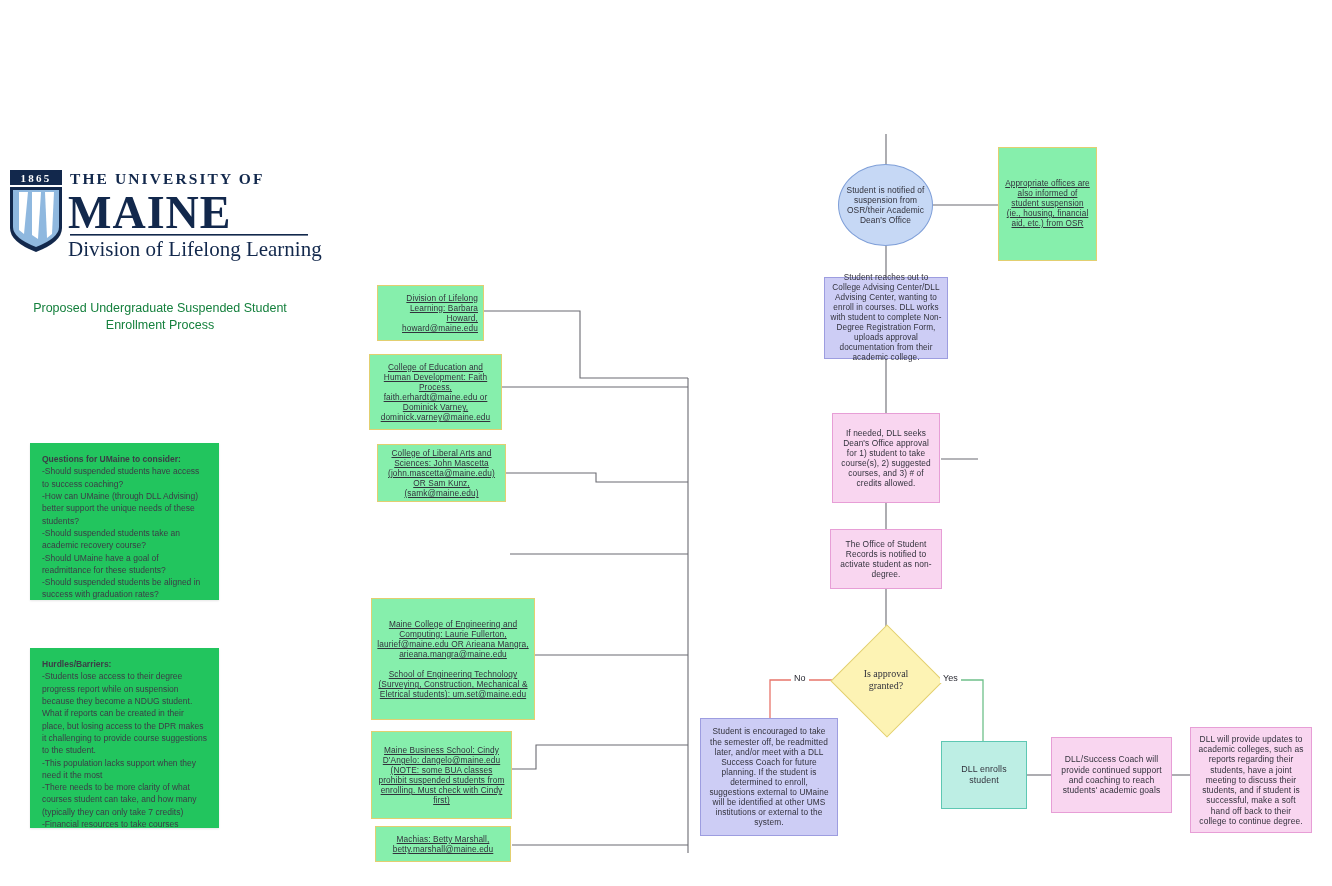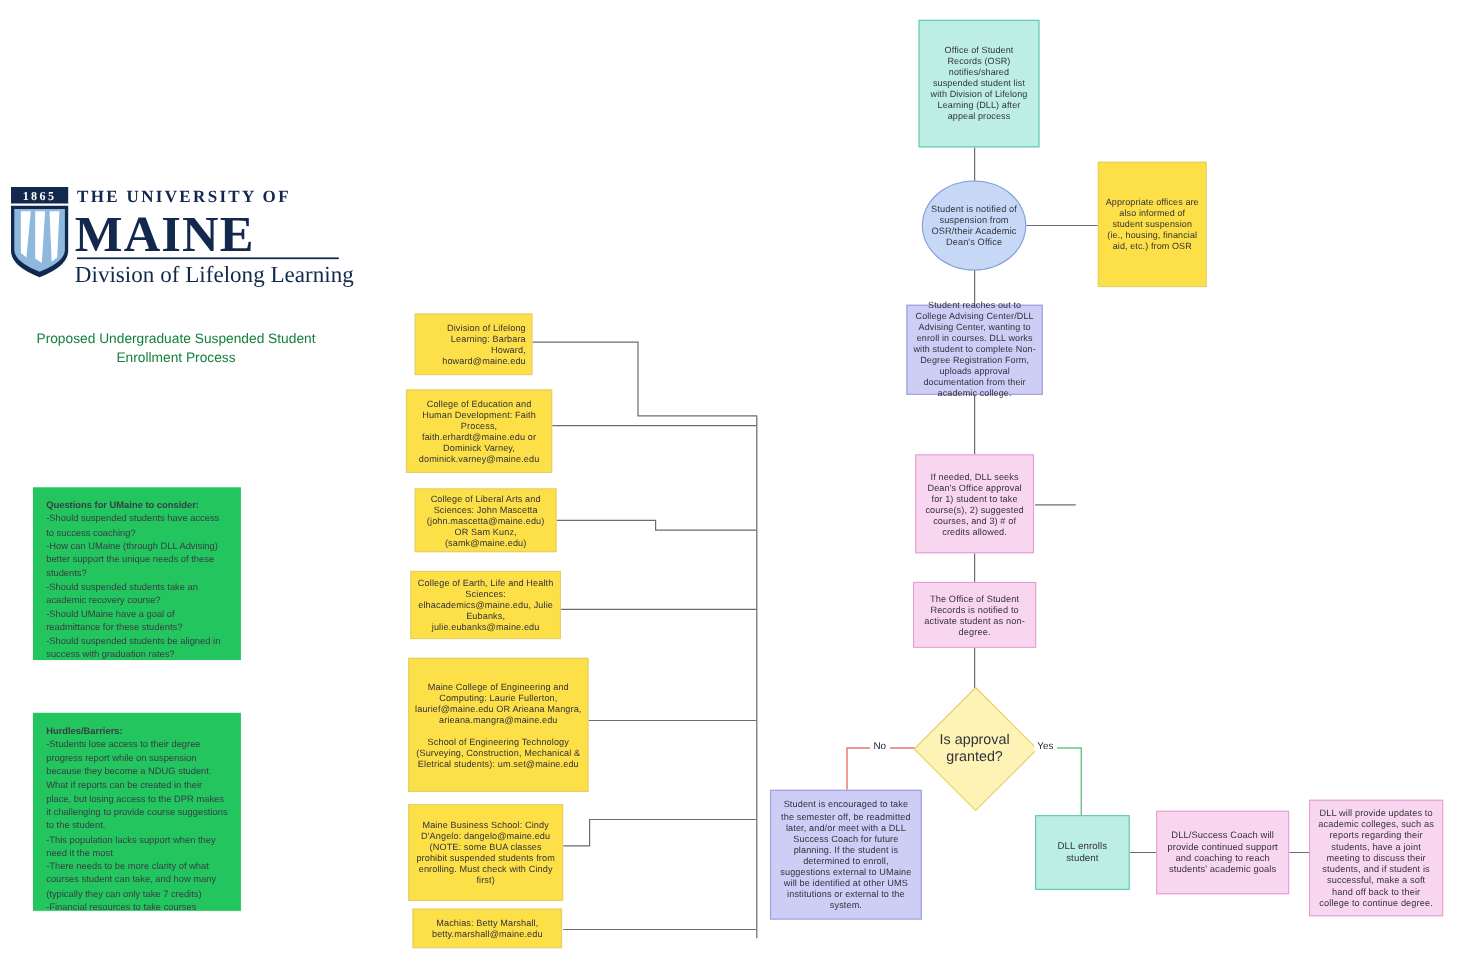--- a/index.html
+++ b/index.html
@@ -27,21 +27,21 @@
     letter-spacing:.1px;
     z-index:3;
   }
   .node > span{display:block;width:100%;}
 
   
   .teal   {background:#bdeee4;border:1.2px solid #5ec7b3;}
   .blue   {background:#c6d8f5;border:1.2px solid #7f9fd8;}
   .purple {background:#cdcdf5;border:1.2px solid #9d9de0;}
   .pink   {background:#f9d6f0;border:1.2px solid #e79ed6;}
-  .yellow {background:#fde047;border:1.2px solid #e2cf70;}
+  .yellow {background:#86efac;border:1.2px solid #e2cf70;text-decoration:underline;}
   .ellipse{border-radius:50%;}
   .diamond-wrap{position:absolute;z-index:3;}
   .diamond{
     position:absolute;left:0;top:0;width:100%;height:100%;
     background:#fdf3b4;border:1.2px solid #e2cf70;
     transform:rotate(45deg);
   }
   .diamond-label{
     position:absolute;left:0;top:0;width:100%;height:100%;
     display:flex;align-items:center;justify-content:center;
@@ -148,23 +148,20 @@
     </g>
 
     <g stroke="#6fc08a" stroke-width="1.3" fill="none">
       <path d="M925 680 L983 680 L983 741"></path>
     </g>
   </svg>
 
   <div class="lbl" style="left:791px;top:673px;">No</div>
   <div class="lbl" style="left:940px;top:673px;">Yes</div>
 
-  <div class="node teal" style="left:835px;top:18px;width:110px;height:116px;font-size:8.2px;padding:4px 6px;">
-    <span>Office of Student Records (OSR) notifies/shared suspended student list with Division of Lifelong Learning (DLL) after appeal process</span>
-  </div>
 
   <div class="node blue ellipse" style="left:838px;top:164px;width:95px;height:82px;font-size:8.4px;padding:4px;">
     <span>Student is notified of suspension from OSR/their Academic Dean's Office</span>
   </div>
 
   <div class="node yellow" style="left:998px;top:147px;width:99px;height:114px;font-size:8.2px;padding:4px 5px;">
     <span>Appropriate offices are also  informed of student suspension (ie., housing, financial aid, etc.) from OSR</span>
   </div>
 
   <div class="node purple" style="left:824px;top:277px;width:124px;height:82px;font-size:8.2px;padding:3px 5px;">
@@ -175,21 +172,21 @@
     <span>If needed, DLL seeks Dean's Office approval for 1) student to take course(s), 2) suggested courses, and 3) # of credits allowed.</span>
   </div>
 
 
   <div class="node pink" style="left:830px;top:529px;width:112px;height:60px;font-size:8.4px;padding:3px 5px;">
     <span>The Office of Student Records is notified to activate student as non-degree.</span>
   </div>
 
   <div class="diamond-wrap" style="left:847px;top:641px;width:78px;height:78px;">
     <div class="diamond"></div>
-    <div class="diamond-label" style="font-size:13px;">Is approval granted?</div>
+    <div class="diamond-label" style="font-size:10px;font-family:Liberation Serif, serif;">Is approval granted?</div>
   </div>
 
   <div class="node purple" style="left:700px;top:718px;width:138px;height:118px;font-size:8.3px;padding:3px 6px;">
     <span>Student is encouraged to take the semester off, be readmitted later, and/or meet with a DLL Success Coach for future planning. If the student is determined to enroll, suggestions external to UMaine will be identified at other UMS institutions or external to the system.</span>
   </div>
 
   <div class="node teal" style="left:941px;top:741px;width:86px;height:68px;font-size:8.8px;padding:3px 5px;">
     <span>DLL enrolls student</span>
   </div>
 
@@ -206,23 +203,20 @@
   </div>
 
   <div class="node yellow" style="left:369px;top:354px;width:133px;height:76px;font-size:8.3px;padding:3px 5px;">
     <span>College of Education and Human Development: Faith Process, faith.erhardt@maine.edu or Dominick Varney, dominick.varney@maine.edu</span>
   </div>
 
   <div class="node yellow" style="left:377px;top:444px;width:129px;height:58px;font-size:8.3px;padding:3px 5px;">
     <span>College of Liberal Arts and Sciences: John Mascetta (john.mascetta@maine.edu) OR Sam Kunz, (samk@maine.edu)</span>
   </div>
 
-  <div class="node yellow" style="left:373px;top:519px;width:137px;height:62px;font-size:8.3px;padding:3px 4px;">
-    <span>College of Earth, Life and Health Sciences: elhacademics@maine.edu, Julie Eubanks, julie.eubanks@maine.edu</span>
-  </div>
 
   <div class="node yellow" style="left:371px;top:598px;width:164px;height:122px;font-size:8.3px;padding:3px 5px;white-space:pre-line;">
     <span>Maine College of Engineering and Computing: Laurie Fullerton, laurief@maine.edu OR Arieana Mangra, arieana.mangra@maine.edu
 
 School of Engineering Technology (Surveying, Construction, Mechanical &amp; Eletrical students): um.set@maine.edu</span>
   </div>
 
   <div class="node yellow" style="left:371px;top:731px;width:141px;height:88px;font-size:8.3px;padding:3px 5px;">
     <span>Maine Business School: Cindy D'Angelo: dangelo@maine.edu (NOTE: some BUA classes prohibit suspended students from enrolling. Must check with Cindy first)</span>
   </div>

